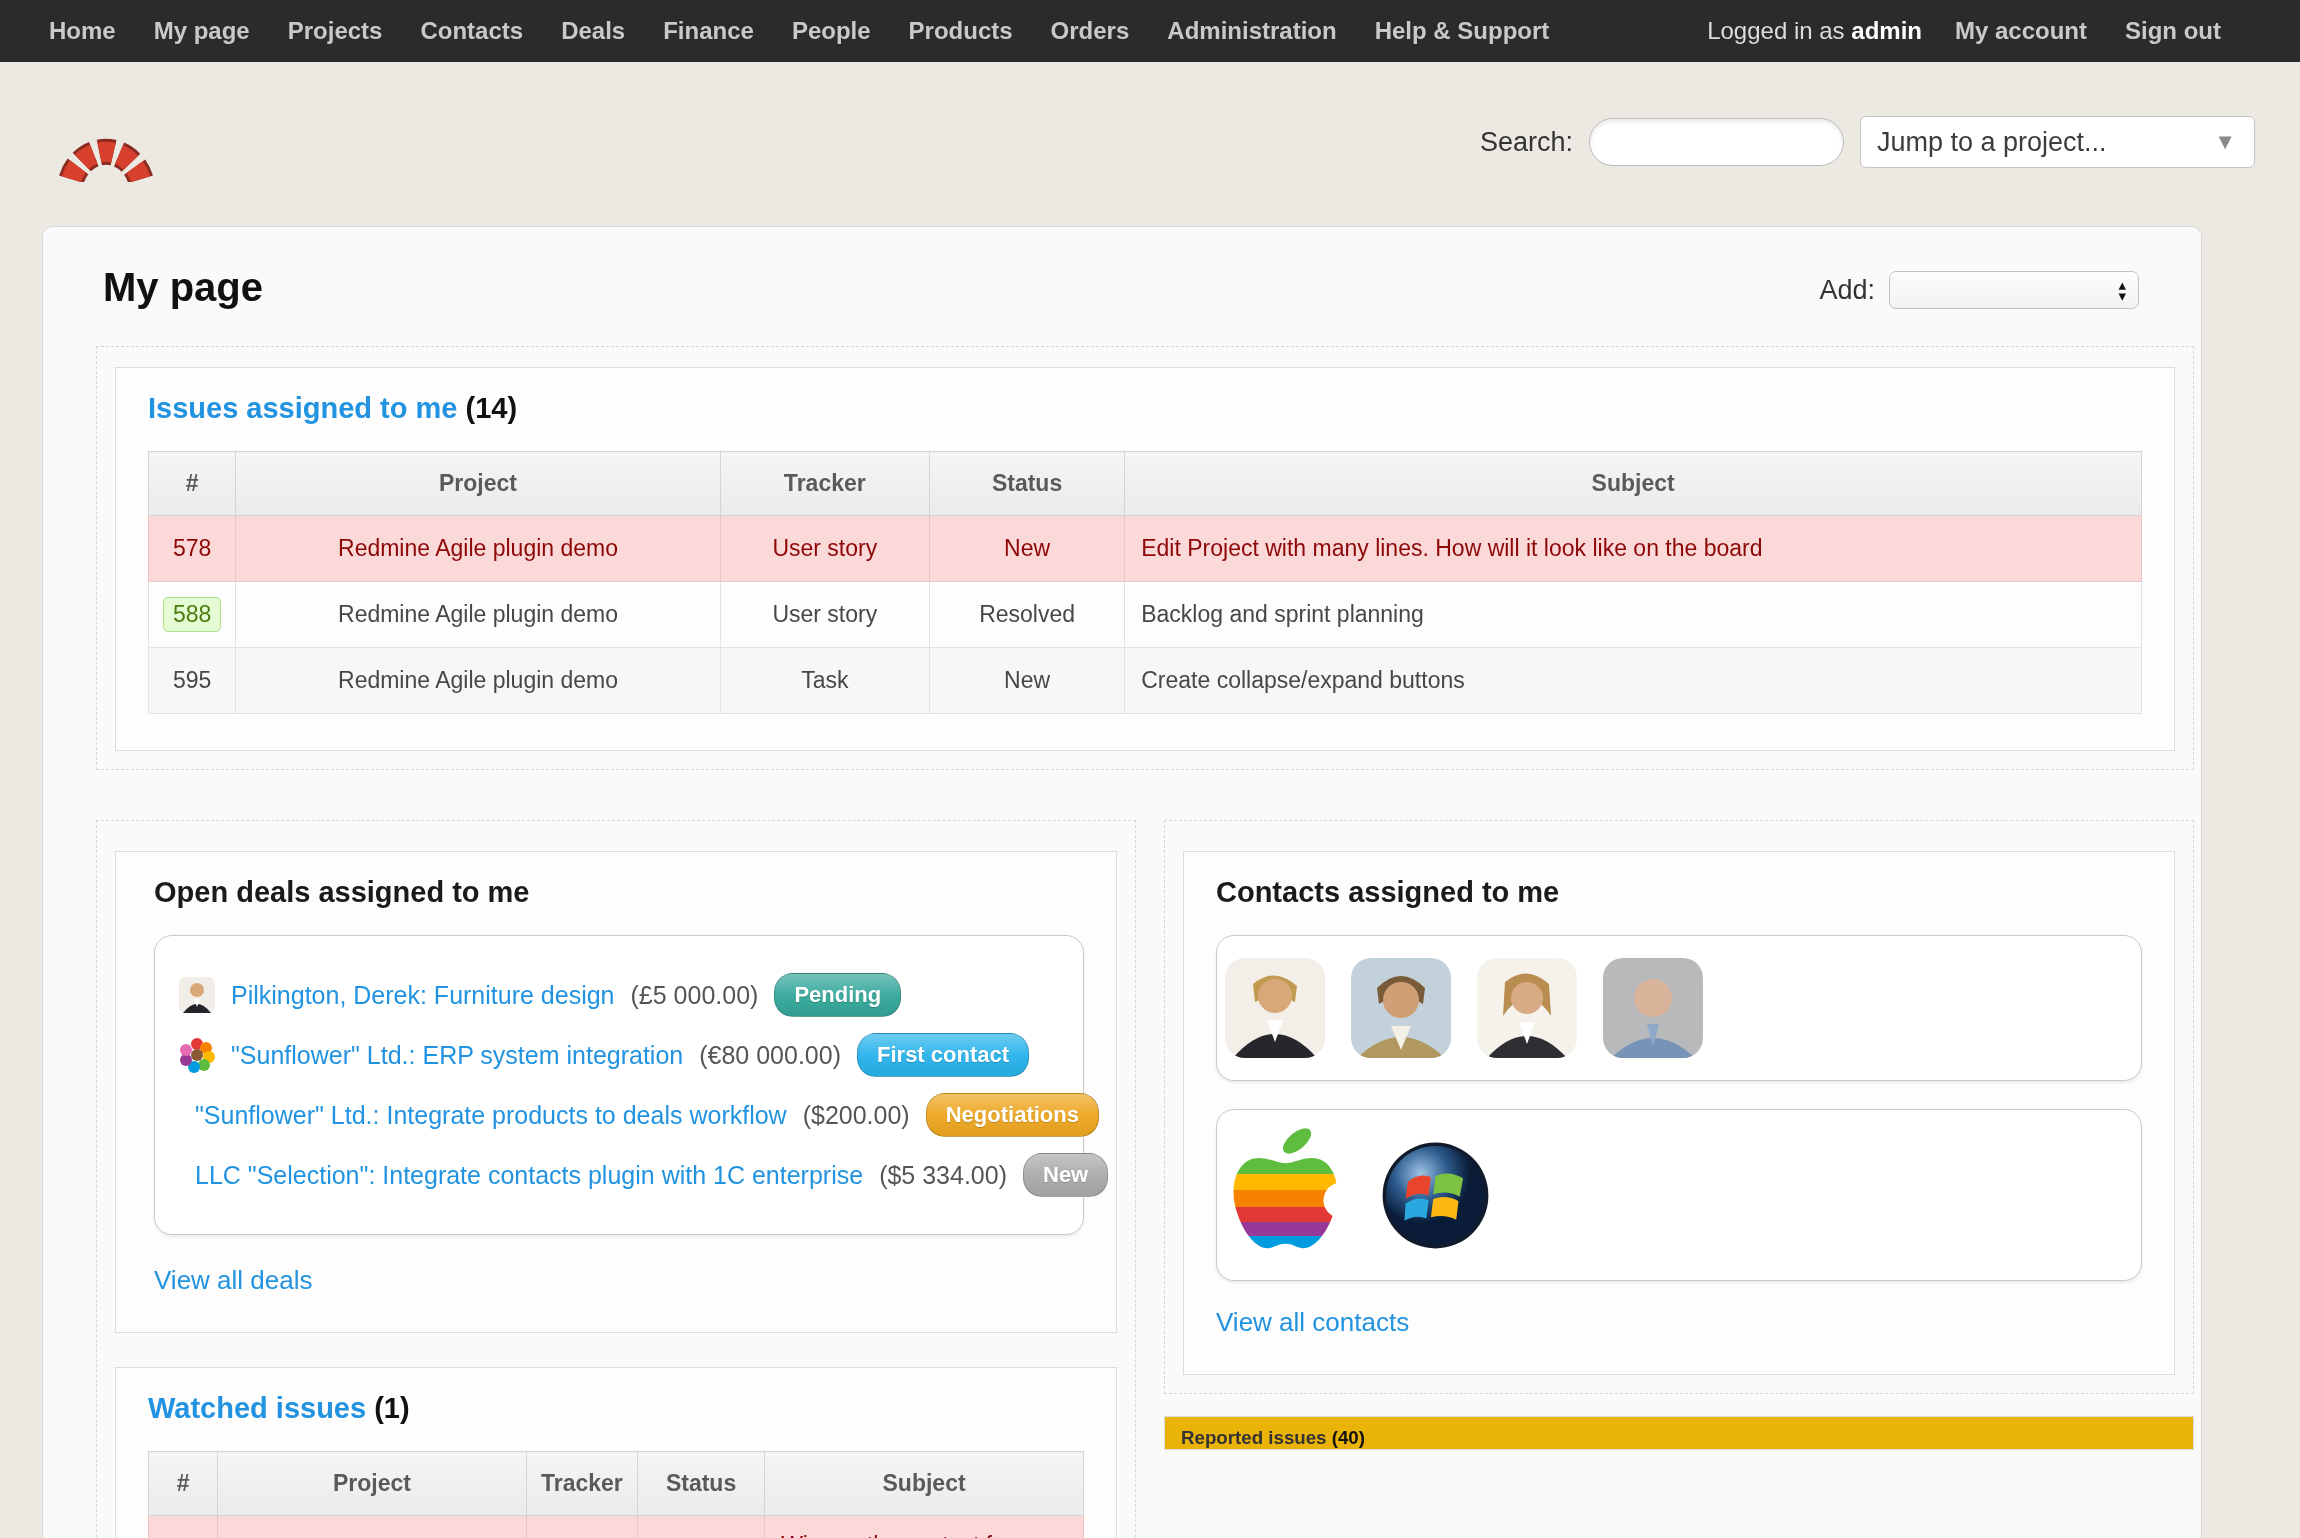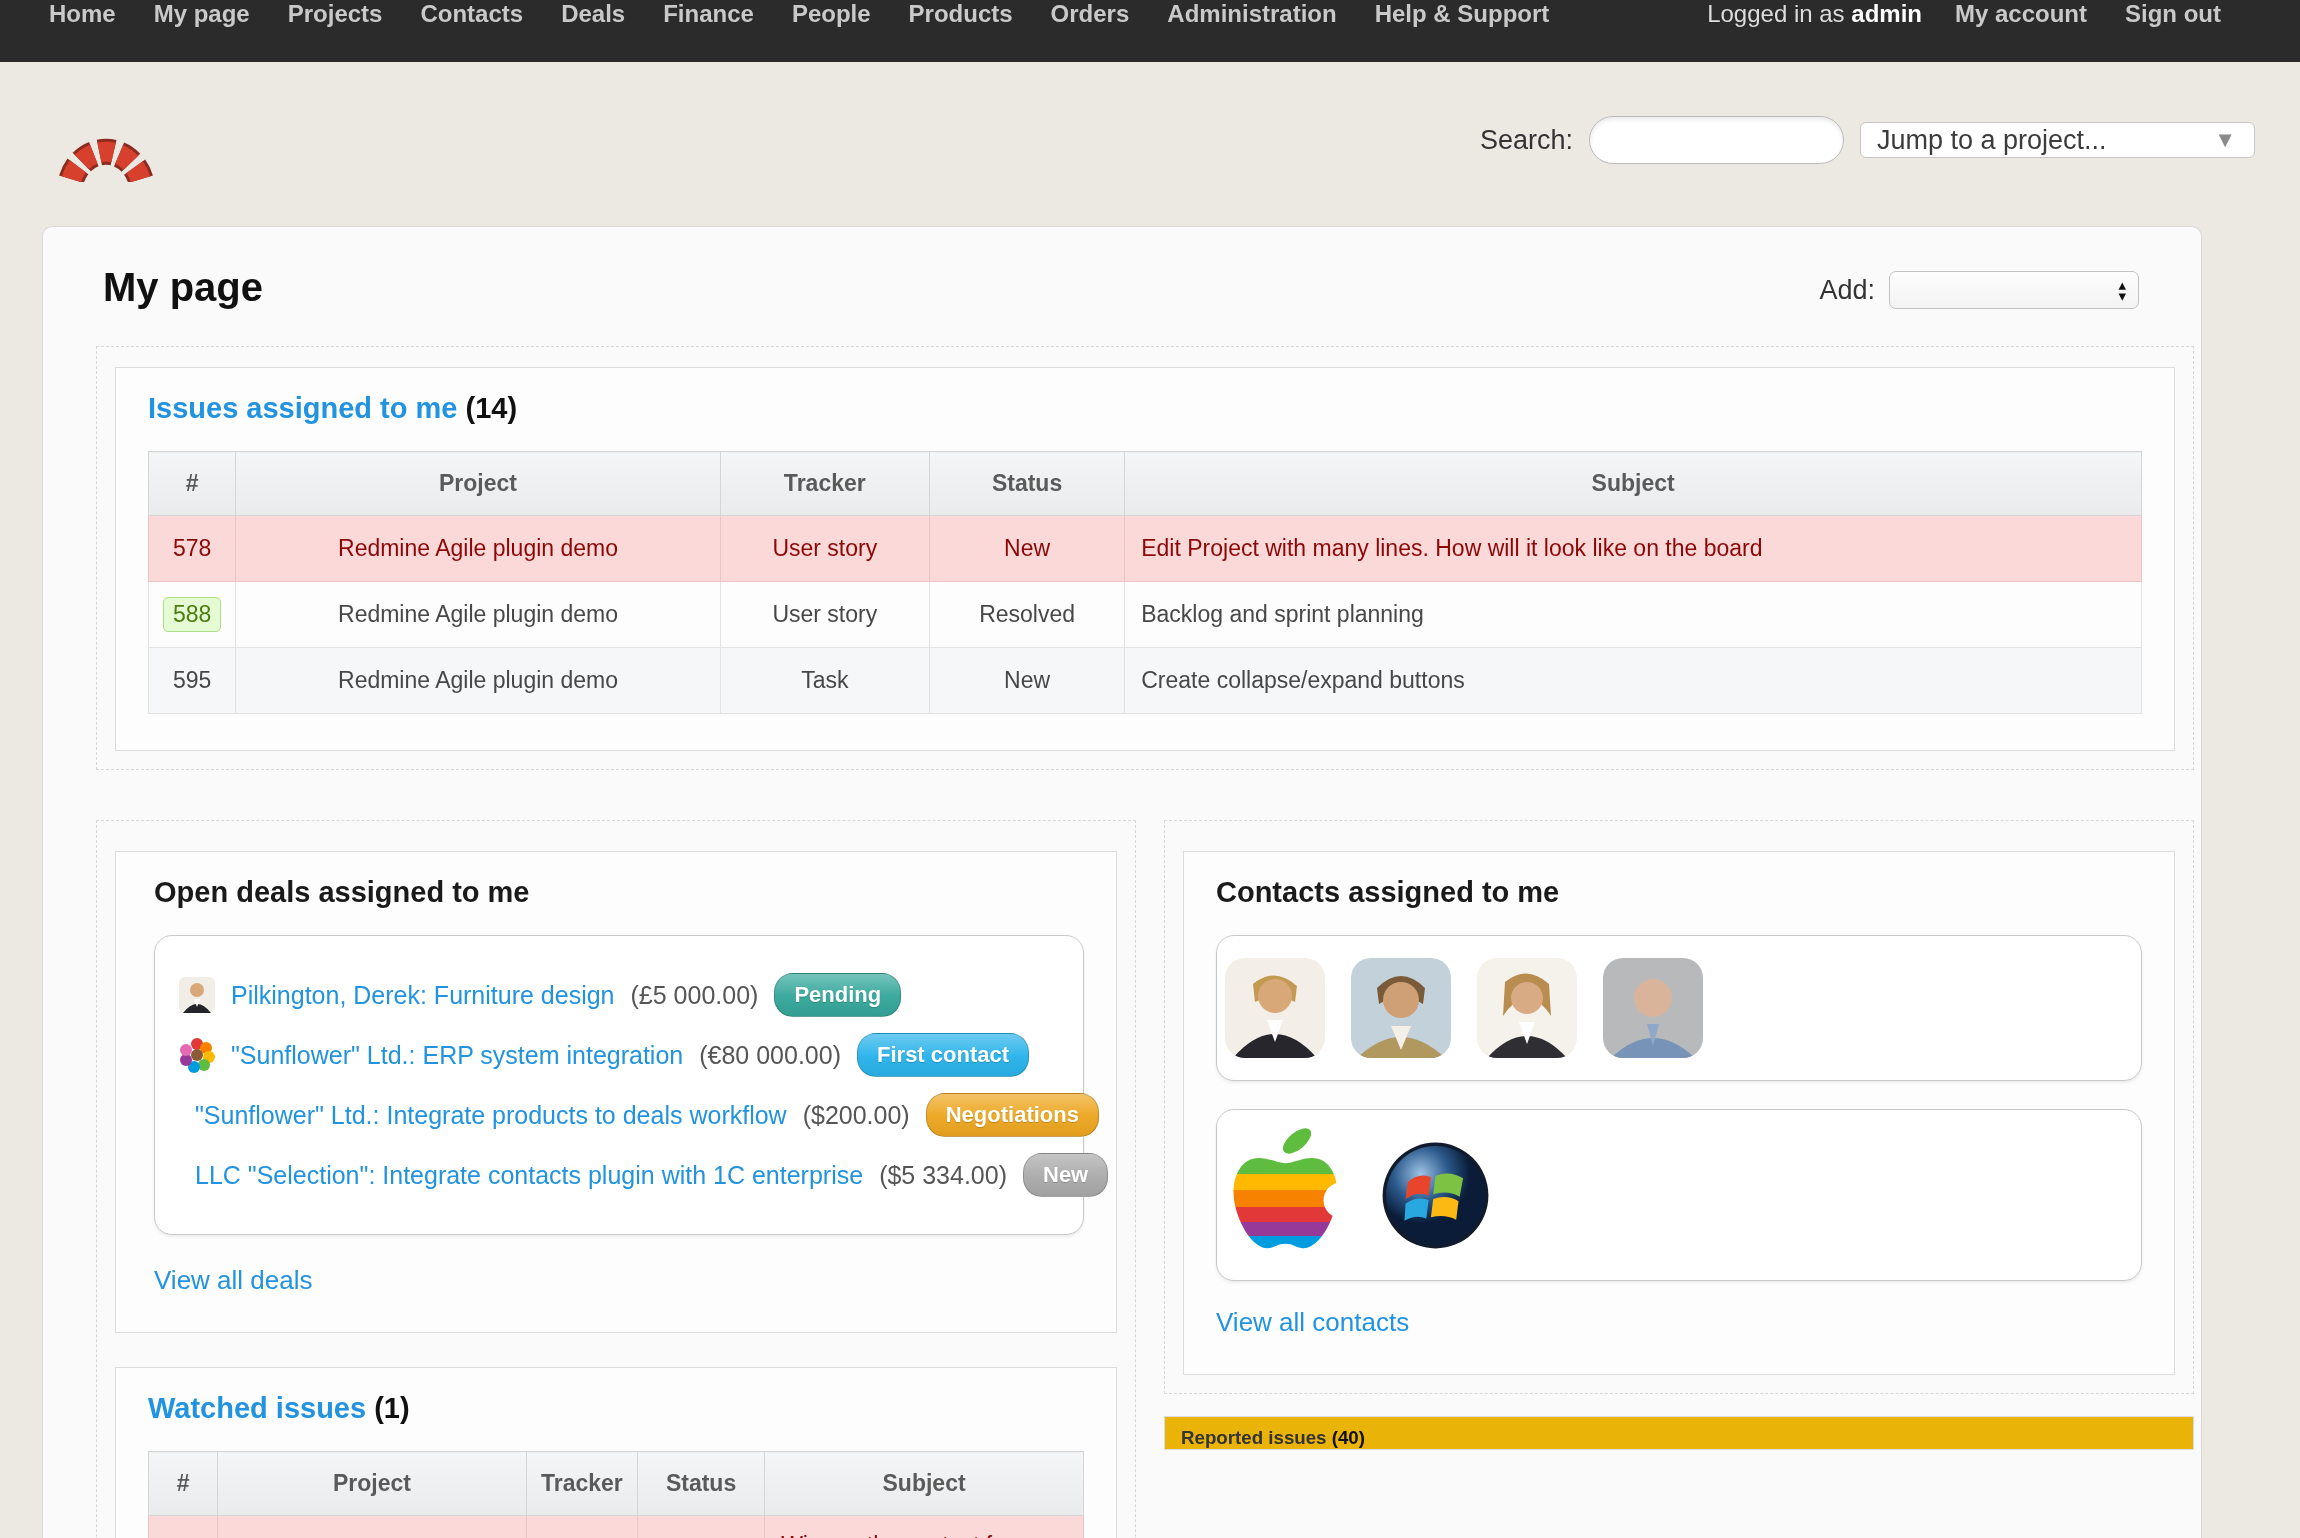--- a/index.html
+++ b/index.html
@@ -4,21 +4,21 @@
 <style>
   * { box-sizing: border-box; margin: 0; padding: 0; }
   html,body { width:2300px; height:1538px; overflow:hidden; }
   body {
     background:#ece8e2;
     font-family:"Liberation Sans","DejaVu Sans",sans-serif;
     color:#333;
   }
   
   .topnav {
-    height:62px; background:#2b2b2b; display:flex; 
+    height:62px; background:#2b2b2b; display:flex; align-items:center;
     padding:0 60px 0 30px;
   }
   .topnav .nav-item {
     color:#c9c9c9; font-size:24px; font-weight:700; padding:0 19px;
     text-decoration:none; cursor:pointer; white-space:nowrap;
   }
   .topnav .spacer { flex:1; }
   .logged-in { color:#ddd; font-size:24px; padding:0 14px; white-space:nowrap; }
   .logged-in b { color:#fff; font-weight:700; }
   
@@ -31,21 +31,21 @@
   .search-area {
     position:absolute; right:45px; top:54px; display:flex; align-items:center; gap:16px;
   }
   .search-label { font-size:27px; color:#333; }
   .search-input {
     width:255px; height:48px; border:1px solid #bbb; border-radius:24px;
     background:#fff; box-shadow:inset 0 3px 4px rgba(0,0,0,.08); outline:none;
     font-size:26px; padding:0 20px; font-family:inherit;
   }
   .jump-select {
-    width:395px; height:36px; border:1px solid #c6c6c6; border-radius:6px;
+    width:395px; height:52px; border:1px solid #c6c6c6; border-radius:6px;
     background:#fff; display:flex; align-items:center; justify-content:space-between;
     padding:0 18px 0 16px; font-size:27px; color:#3c3c3c; cursor:pointer;
   }
   .jump-select .arrow { color:#8a8a8a; font-size:22px; }
   
   .main {
     margin:0 98px 0 42px; height:1312px; background:#fafafa;
     border:1px solid #d9d9d9; border-bottom:none; border-radius:10px 10px 0 0;
     position:relative; overflow:hidden;
   }

